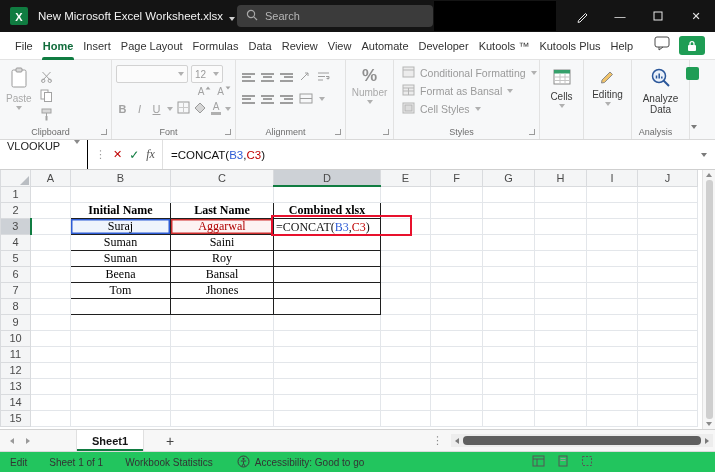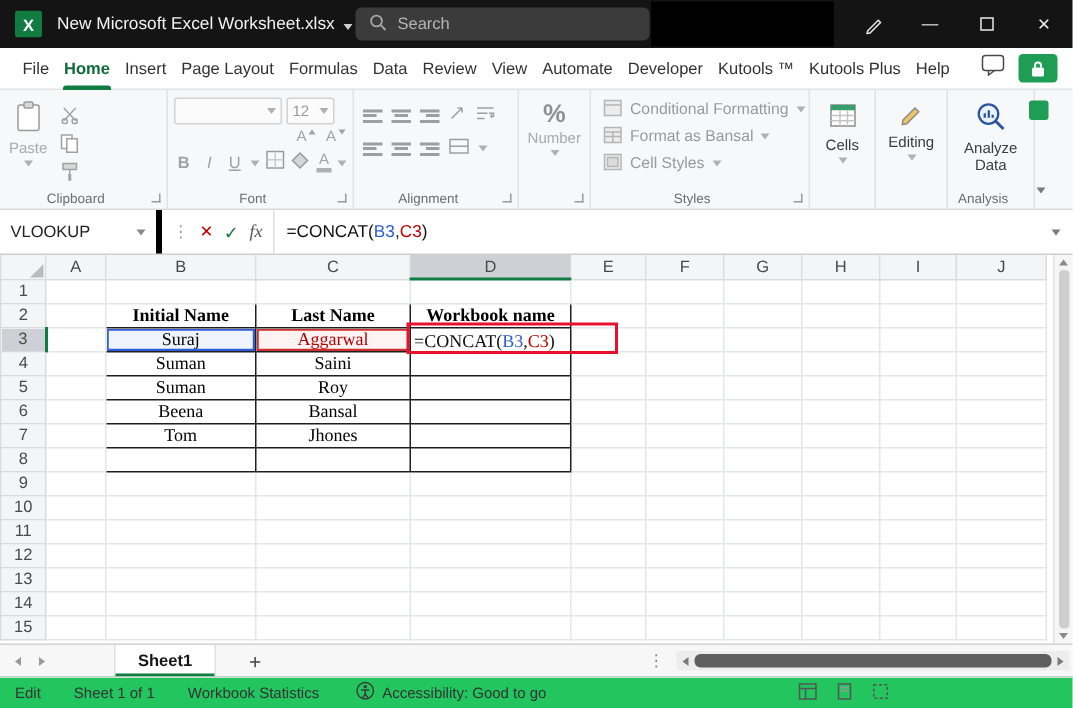--- a/index.html
+++ b/index.html
@@ -77,21 +77,21 @@
   .pctbig{font-size:17px;font-weight:700;color:#8f8f8f;line-height:18px}
   .style-row{display:flex;align-items:center;gap:5px;font-size:10.5px;color:#9a9a9a;
     height:18px;padding-left:8px;white-space:nowrap}
   .ribbon-tail{position:relative;flex:1 1 auto}
   .green-addin{position:absolute;top:7px;right:16px;width:13px;height:13px;background:#1f9d55;border-radius:2px}
   .ribbon-collapse{position:absolute;bottom:10px;right:18px;color:#7a7a7a}
 
   
   .fbar{position:absolute;top:140px;left:0;width:715px;height:30px;background:#fff;
     border-bottom:1px solid #cfcfcf;display:flex;align-items:stretch}
-  .namebox{width:108px;border-right:4px solid #000000;display:flex;align-items:center;
+  .namebox{width:88px;border-right:1px solid #000000;display:flex;align-items:flex-start;
     justify-content:space-between;padding:0 7px;font-size:11px;color:#222}
   .nb-chev{color:#8a8a8a}
   .fbtns{display:flex;align-items:center;gap:7px;padding:0 7px;border-right:1px solid #e0e0e0}
   .fdots{color:#9a9a9a;font-size:11px}
   .fbtn.cancel{color:#c00000;font-size:11px}
   .fbtn.enter{color:#107c41;font-size:12px}
   .fbtn.fx{font-family:"Liberation Serif",serif;font-style:italic;color:#555;font-size:12px}
   .fx-area{flex:1;display:flex;align-items:center;padding-left:8px;font-size:11.5px;color:#111}
   .fbar-expand{display:flex;align-items:center;padding:0 8px;color:#7a7a7a}
 
@@ -488,21 +488,21 @@
           <td class="cell"></td>
           <td class="cell"></td>
           <td class="cell"></td>
           <td class="cell"></td>
         </tr>
         <tr>
           <th class="rowhdr">2</th>
           <td class="cell"></td>
           <td class="cell tb th2">Initial Name</td>
           <td class="cell tb th2">Last Name</td>
-          <td class="cell tb th2">Workbook name</td>
+          <td class="cell tb th2">Combined xlsx</td>
           <td class="cell"></td>
           <td class="cell"></td>
           <td class="cell"></td>
           <td class="cell"></td>
           <td class="cell"></td>
           <td class="cell"></td>
         </tr>
         <tr>
           <th class="rowhdr sel">3</th>
           <td class="cell"></td>

